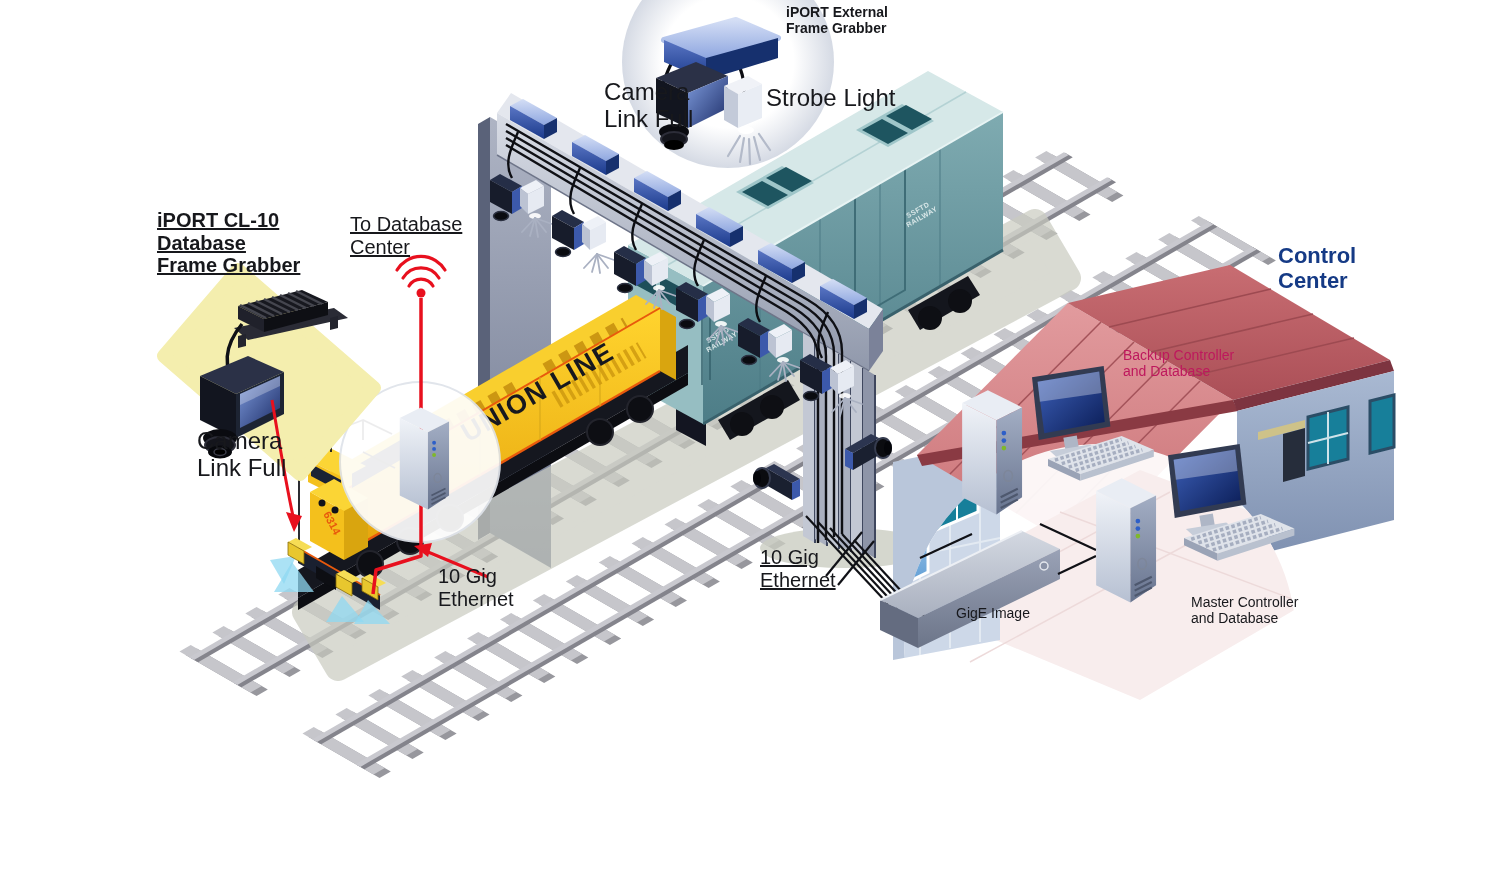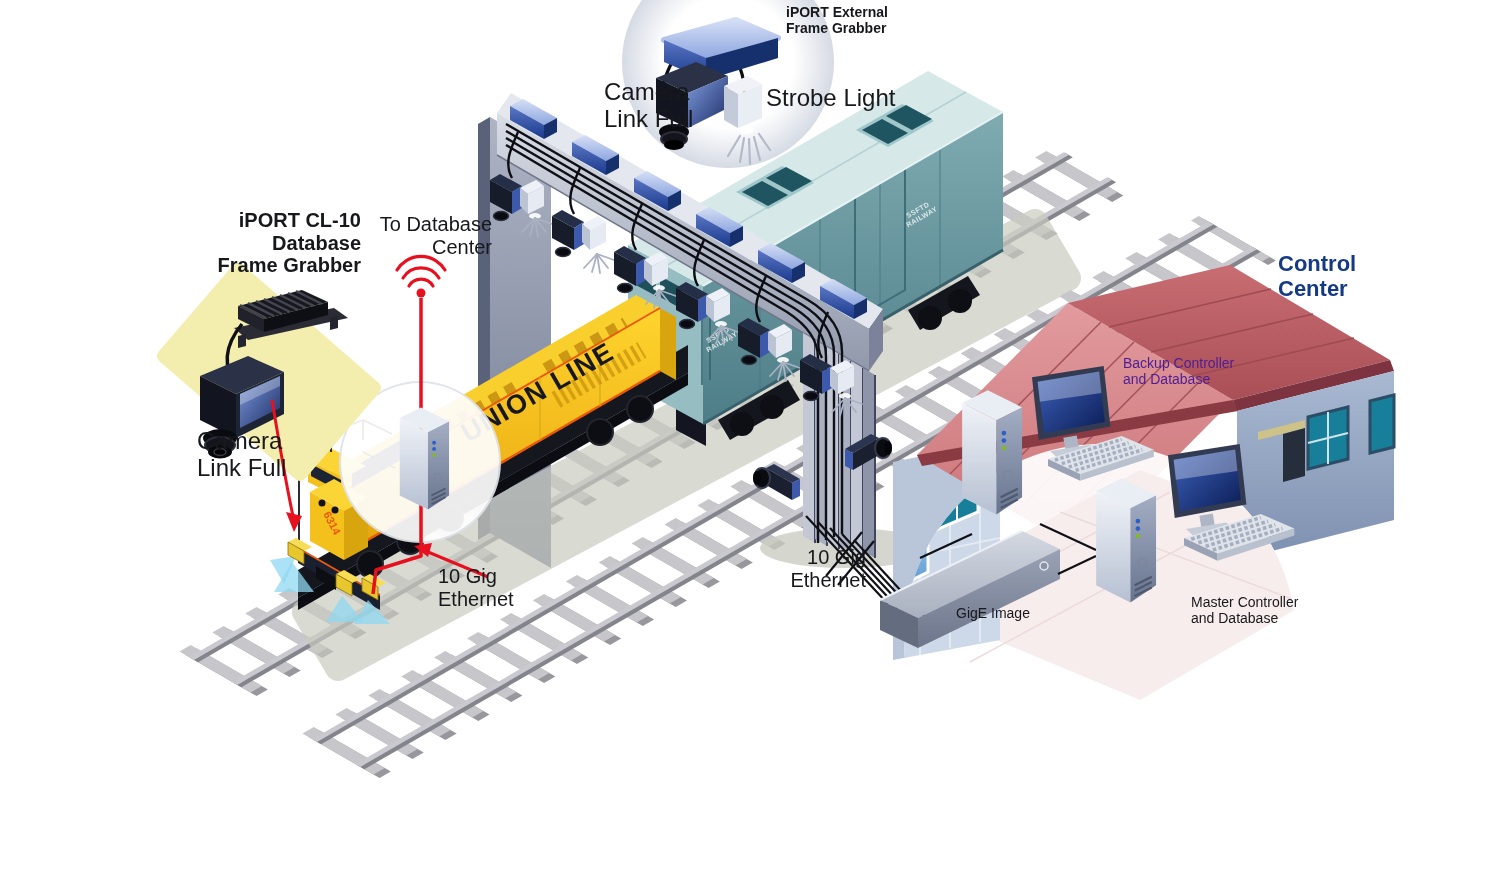--- a/index.html
+++ b/index.html
@@ -1,23 +1,23 @@
 <!DOCTYPE html>
 <html><head>
 <meta charset="utf-8">
 <style>
   html,body{margin:0;padding:0;background:#ffffff;}
   .stage{position:relative;width:1500px;height:879px;background:#ffffff;overflow:hidden;
          font-family:"Liberation Sans",sans-serif;}
   svg{position:absolute;left:0;top:0;}
   .lbl{position:absolute;color:#17181c;line-height:1.13;white-space:nowrap;font-size:20px;}
   .lbl span{display:block;}
-  .c{text-align:right;}
+  .c{text-align:left;text-decoration:underline;}
   .b{font-weight:700;}
-  .white{color:#4c1d95;margin-top:8px;}
+  .white{color:#be185d;}
   .navy{color:#153a85;}
   .s19{font-size:24px;}
   .s21{font-size:14px;}
   .s22{font-size:22px;}
 </style>
 </head>
 <body>
 
 <div class="stage">
 <svg width="1500" height="879" viewBox="0 0 1500 879">
@@ -528,21 +528,21 @@
   <span>10 Gig</span>
   <span>Ethernet</span>
 </div>
 <div class="lbl c" style="left:760px;top:546px;width:106px;">
   <span>10 Gig</span>
   <span>Ethernet</span>
 </div>
 <div class="lbl s21" style="left:956px;top:606px;">
   <span>GigE Image</span>
 </div>
-<div class="lbl s22 b navy" style="left:1278px;top:252px;">
+<div class="lbl s22 b navy" style="left:1278px;top:244px;">
   <span>Control</span>
   <span>Center</span>
 </div>
 <div class="lbl s21 white" style="left:1123px;top:348px;">
   <span>Backup Controller</span>
   <span>and Database</span>
 </div>
 <div class="lbl s21" style="left:1191px;top:595px;">
   <span>Master Controller</span>
   <span>and Database</span>

